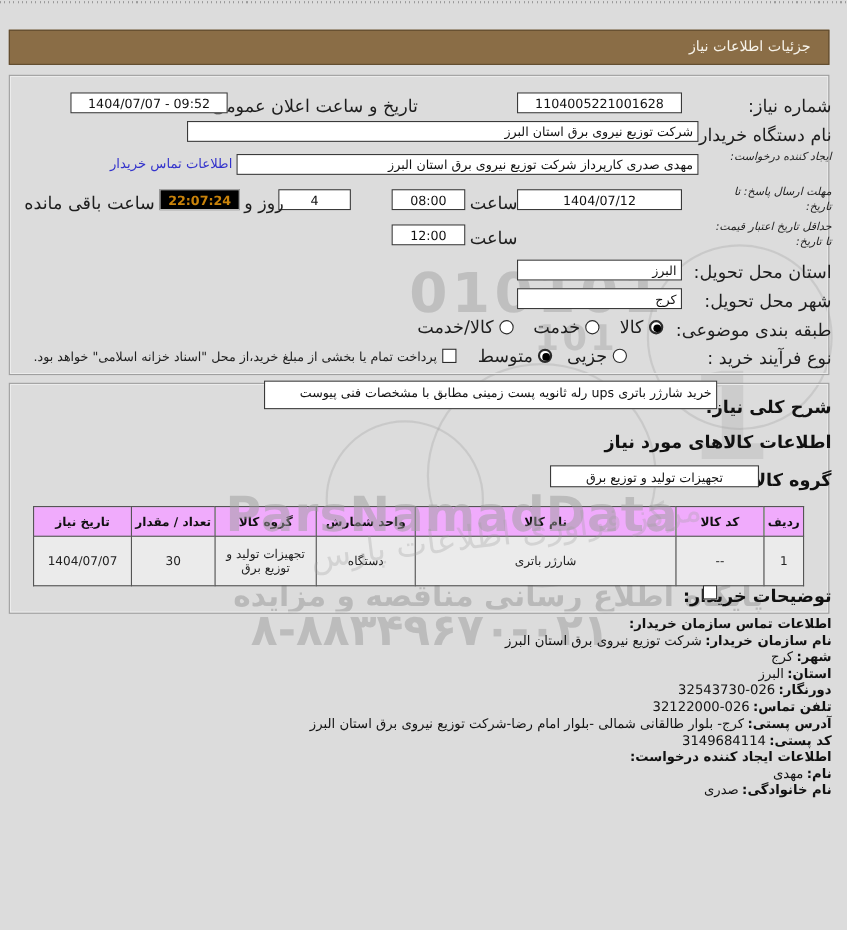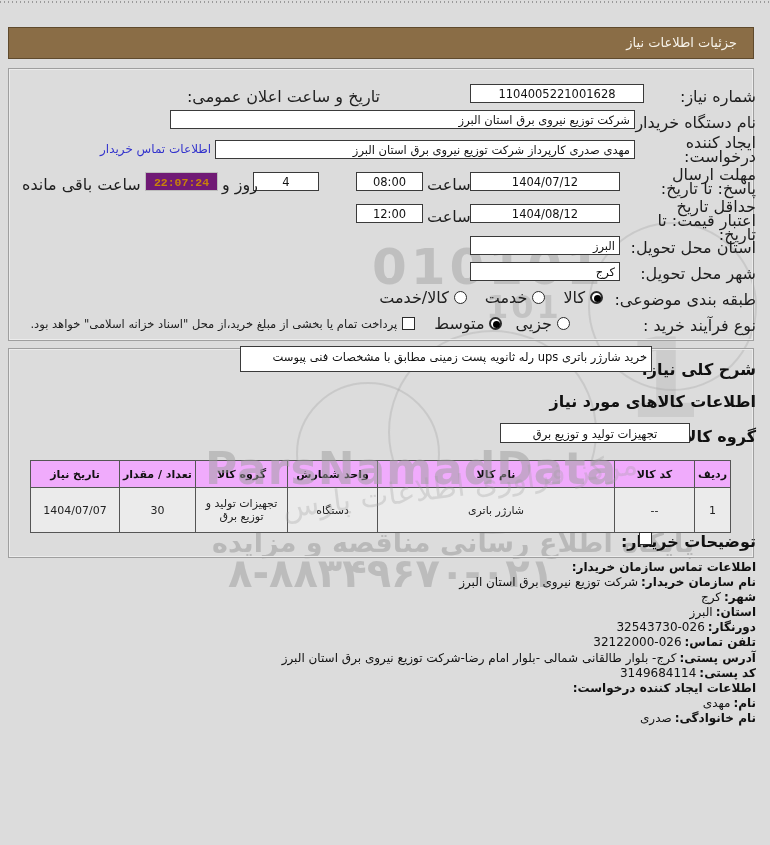--- a/index.html
+++ b/index.html
@@ -1,28 +1,28 @@
 <!DOCTYPE html>
 <html lang="fa" dir="rtl"><head>
 <meta charset="utf-8">
 <style>
   html,body{margin:0;padding:0;}
   body{background:#dcdcdc;font-family:"DejaVu Sans",sans-serif;}
   #page{position:relative;width:770px;height:845px;background:#dcdcdc;overflow:hidden;direction:rtl;}
   .abs{position:absolute;z-index:2;}
   .lbl{font-size:16px;color:#1e1e1e;white-space:nowrap;}
-  .lbl-wrap{font-size:16px;color:#1e1e1e;text-align:right;line-height:14px;}
+  .lbl-wrap{font-size:10px;color:#1e1e1e;text-align:right;line-height:14px;font-style:italic;}
   .bold{font-weight:bold;color:#111;}
   .vbox{background:#fff;border:1px solid #3a3a3a;height:19px;line-height:19px;font-size:11.5px;color:#111;
         overflow:hidden;white-space:nowrap;box-sizing:border-box;}
   .vbox.center{text-align:center;}
   .vbox.rt{text-align:right;padding-right:4px;}
   .ltr{direction:ltr;unicode-bidi:embed;display:inline-block;}
   .link{font-size:12px;color:#3333cc;white-space:nowrap;cursor:pointer;}
-  .cd{background:#701a75;border:1px solid #bdbdbd;color:#c8820a;font-weight:bold;font-family:Liberation Mono, monospace;}
+  .cd{background:#000000;border:1px solid #bdbdbd;color:#c8820a;font-weight:bold;}
   .grpbox{border:1px solid #9f9f9f;box-shadow:inset 0 0 0 1px #ececec;background:transparent;}
   .titlebar{background:#8a6d46;border:1px solid #5f4a2d;color:#f7f3ea;font-size:13px;
             text-align:right;padding:7px 16px 0 0;box-sizing:border-box;}
   .topdots{height:2px;background:repeating-linear-gradient(90deg,#9a9a9a 0 1px,transparent 1px 4px);}
   
   .rgroup{display:flex;direction:rtl;align-items:center;gap:18px;}
   .ropt{display:flex;direction:rtl;align-items:center;gap:5px;}
   .radio{width:13px;height:13px;border:1px solid #2b2b2b;border-radius:50%;background:#fff;
          display:inline-block;position:relative;box-sizing:border-box;flex:0 0 auto;}
   .radio.sel::after{content:"";position:absolute;left:2px;top:2px;width:7px;height:7px;border-radius:50%;background:#000;}
@@ -56,41 +56,41 @@
   <div class="circ" style="left:388px;top:330px;width:205px;height:200px;"></div>
   <div class="circ" style="left:296px;top:382px;width:140px;height:140px;"></div>
   <div class="wm" style="left:212px;top:527px;font-size:27px;font-weight:bold;opacity:.55;">پایگاه اطلاع رسانی مناقصه و مزایده</div>
   <div class="wm ltr" style="left:228px;top:550px;font-size:40px;font-weight:bold;opacity:.50;letter-spacing:2px;">۸-۸۸۳۴۹۶۷۰-۰۲۱</div>
 
   <div class="abs titlebar" style="left:8px;top:27px;width:746px;height:32px;">جزئیات اطلاعات نیاز</div>
 
   <div class="abs grpbox" style="left:8px;top:68px;width:744px;height:271px;"></div>
 
   <div class="abs lbl" style="right:14px;top:87px;">شماره نیاز:</div>
-  <div class="abs vbox center" style="left:470px;top:84px;width:174px;"><span class="ltr">1104005221001628</span></div>
+  <div class="abs vbox center" style="left:470px;top:84px;width:150px;"><span class="ltr">1104005221001628</span></div>
   <div class="abs lbl" style="right:390px;top:87px;">تاریخ و ساعت اعلان عمومی:</div>
+  <div class="abs vbox center" style="left:64px;top:84px;width:143px;"><span class="ltr">1404/07/07 - 09:52</span></div>
 
   <div class="abs lbl" style="right:14px;top:113px;">نام دستگاه خریدار:</div>
   <div class="abs vbox rt" style="left:170px;top:110px;width:465px;">شرکت توزیع نیروی برق استان البرز</div>
 
   <div class="abs lbl-wrap" style="right:14px;top:136px;width:96px;">ایجاد کننده درخواست:</div>
   <div class="abs vbox rt" style="left:215px;top:140px;width:420px;">مهدی صدری کارپرداز شرکت توزیع نیروی برق استان البرز</div>
   <div class="abs link" style="left:100px;top:142px;">اطلاعات تماس خریدار</div>
 
   <div class="abs lbl-wrap" style="right:14px;top:168px;width:108px;">مهلت ارسال پاسخ: تا تاریخ:</div>
   <div class="abs vbox center" style="left:470px;top:172px;width:150px;"><span class="ltr">1404/07/12</span></div>
   <div class="abs lbl" style="left:427px;top:175px;">ساعت</div>
   <div class="abs vbox center" style="left:356px;top:172px;width:67px;"><span class="ltr">08:00</span></div>
   <div class="abs vbox center" style="left:253px;top:172px;width:66px;">4</div>
   <div class="abs lbl" style="left:222px;top:175px;">روز و</div>
   <div class="abs vbox center cd" style="left:145px;top:172px;width:73px;"><span class="ltr">22:07:24</span></div>
   <div class="abs lbl" style="left:22px;top:175px;">ساعت باقی مانده</div>
 
   <div class="abs lbl-wrap" style="right:14px;top:200px;width:112px;">حداقل تاریخ اعتبار قیمت: تا تاریخ:</div>
-  <div class="abs vbox center" style="left:470px;top:204px;width:150px;"><span class="ltr">1404/08/12</span></div>
   <div class="abs lbl" style="left:427px;top:207px;">ساعت</div>
   <div class="abs vbox center" style="left:356px;top:204px;width:67px;"><span class="ltr">12:00</span></div>
 
   <div class="abs lbl" style="right:14px;top:238px;">استان محل تحویل:</div>
   <div class="abs vbox rt" style="left:470px;top:236px;width:150px;">البرز</div>
 
   <div class="abs lbl" style="right:14px;top:264px;">شهر محل تحویل:</div>
   <div class="abs vbox rt" style="left:470px;top:262px;width:150px;">کرج</div>
 
   <div class="abs lbl" style="right:14px;top:290px;">طبقه بندی موضوعی:</div>

